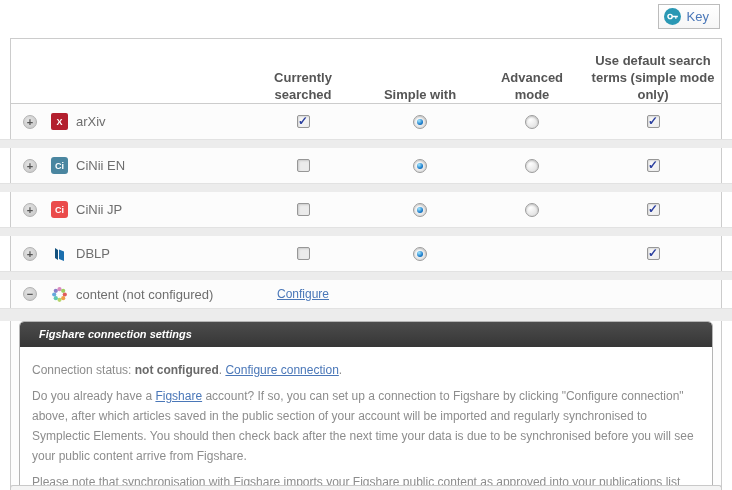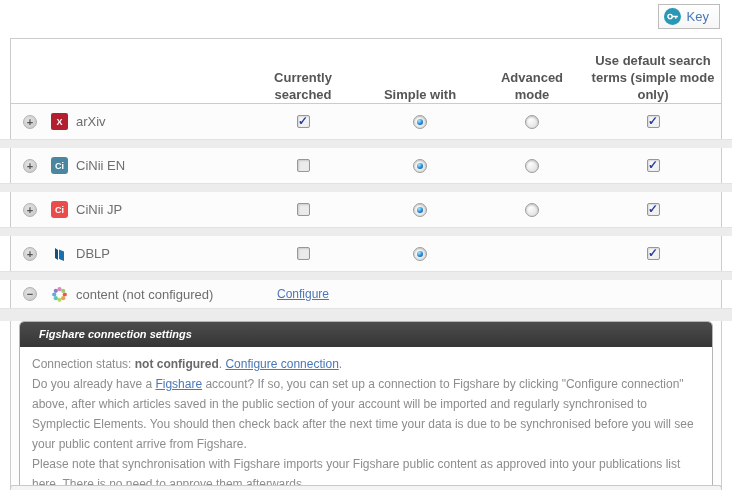--- a/index.html
+++ b/index.html
@@ -99,21 +99,21 @@
     overflow:hidden;
   }
   .panel-header {
     height:25px; line-height:25px; padding-left:19px;
     background:linear-gradient(#4c4c4c,#363636);
     color:#ffffff; font-size:11px; font-weight:bold;
     border-radius:4px 4px 0 0;
     font-style:italic;
   }
   .panel-body { padding:7px 12px 9px 12px; font-size:12px; color:#8d8d8d; line-height:20px; }
-  .panel-body p { }
+  .panel-body p { margin-top:6px; }
   .status-line { margin-top:0; }
   .status-bold { font-weight:bold; color:#6a6a6a; }
 
   
   .next-row {
     position:absolute; left:10px; right:10px; top:485px; bottom:0;
     background:#f4f4f4; border:1px solid #c9c9c9; border-bottom:none;
     border-radius:3px 3px 0 0;
   }
 </style>

